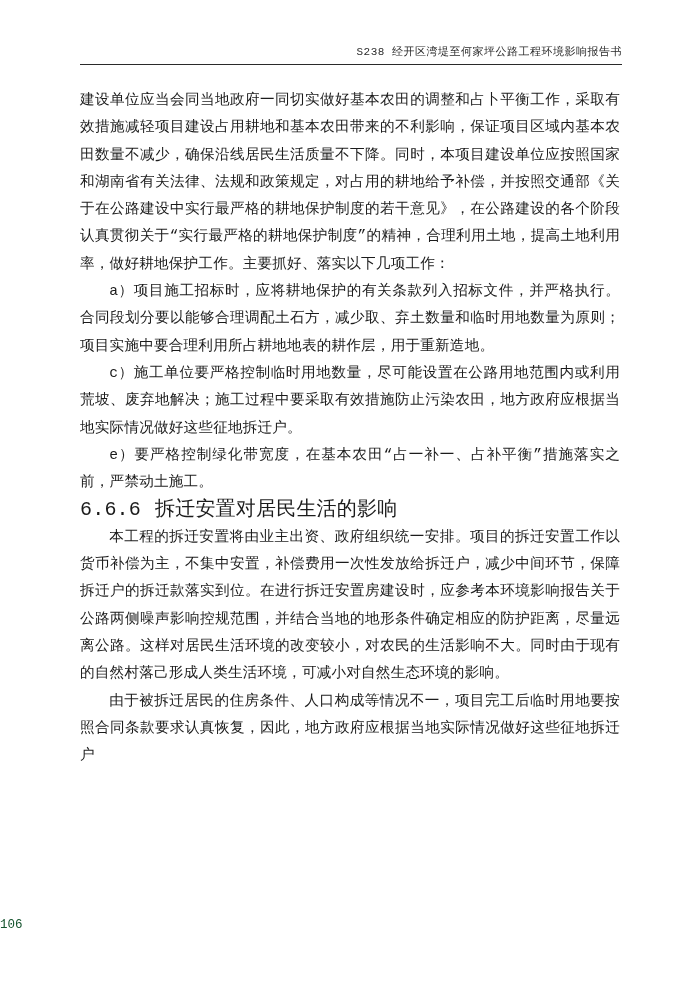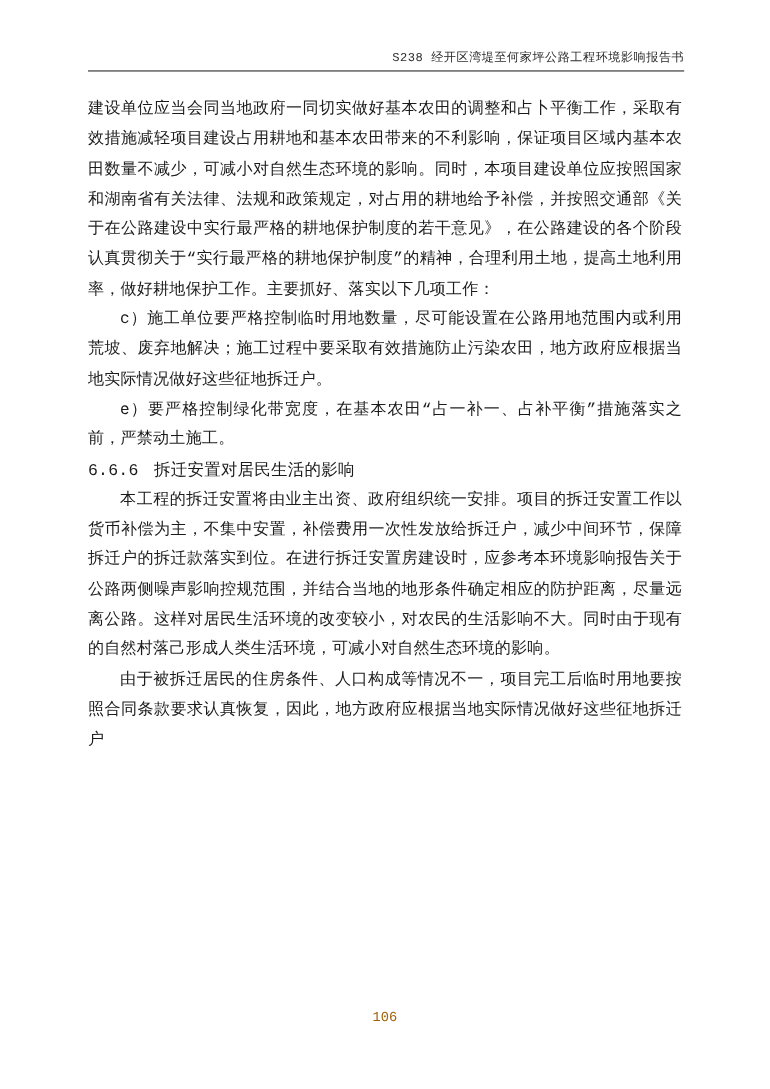--- a/index.html
+++ b/index.html
@@ -47,52 +47,53 @@
     letter-spacing: 0.2px;
   }
   .body-text p {
     margin: 0;
     text-indent: 0;
   }
   .body-text p.indent {
     text-indent: 2em;
   }
   .section-heading {
-    font-size: 15px;
+    font-size: 20px;
     font-weight: normal;
     margin: 0;
     line-height: 27.3px;
     text-align: left;
   }
   .section-heading .sec-num {
     margin-right: 14px;
   }
   .footer {
     position: absolute;
     top: 918px;
     left: 0;
     width: 100%;
-    text-align: center;
+    text-align: left;
     font-size: 12.5px;
-    color: #a16207;
+    color: #14532d;
   }
 </style>
 </head>
 <body>
 
 <div class="page">
 
   <div class="header">S238 经开区湾堤至何家坪公路工程环境影响报告书</div>
 
   <hr class="header-rule">
 
   <div class="body-text">
 
-    <p>建设单位应当会同当地政府一同切实做好基本农田的调整和占卜平衡工作，采取有效措施减轻项目建设占用耕地和基本农田带来的不利影响，保证项目区域内基本农田数量不减少，可减小对自然生态环境的影响。同时，本项目建设单位应按照国家和湖南省有关法律、法规和政策规定，对占用的耕地给予补偿，并按照交通部《关于在公路建设中实行最严格的耕地保护制度的若干意见》，在公路建设的各个阶段认真贯彻关于“实行最严格的耕地保护制度”的精神，合理利用土地，提高土地利用率，做好耕地保护工作。主要抓好、落实以下几项工作：</p>
+    <p>建设单位应当会同当地政府一同切实做好基本农田的调整和占卜平衡工作，采取有效措施减轻项目建设占用耕地和基本农田带来的不利影响，保证项目区域内基本农田数量不减少，确保沿线居民生活质量不下降。同时，本项目建设单位应按照国家和湖南省有关法律、法规和政策规定，对占用的耕地给予补偿，并按照交通部《关于在公路建设中实行最严格的耕地保护制度的若干意见》，在公路建设的各个阶段认真贯彻关于“实行最严格的耕地保护制度”的精神，合理利用土地，提高土地利用率，做好耕地保护工作。主要抓好、落实以下几项工作：</p>
 
+    <p class="indent">a）项目施工招标时，应将耕地保护的有关条款列入招标文件，并严格执行。合同段划分要以能够合理调配土石方，减少取、弃土数量和临时用地数量为原则；项目实施中要合理利用所占耕地地表的耕作层，用于重新造地。</p>
 
 
     <p class="indent">c）施工单位要严格控制临时用地数量，尽可能设置在公路用地范围内或利用荒坡、废弃地解决；施工过程中要采取有效措施防止污染农田，地方政府应根据当地实际情况做好这些征地拆迁户。</p>
 
 
     <p class="indent">e）要严格控制绿化带宽度，在基本农田“占一补一、占补平衡”措施落实之前，严禁动土施工。</p>
 
     <h3 class="section-heading">
       <span class="sec-num">6.6.6</span><span>拆迁安置对居民生活的影响</span>
     </h3>

